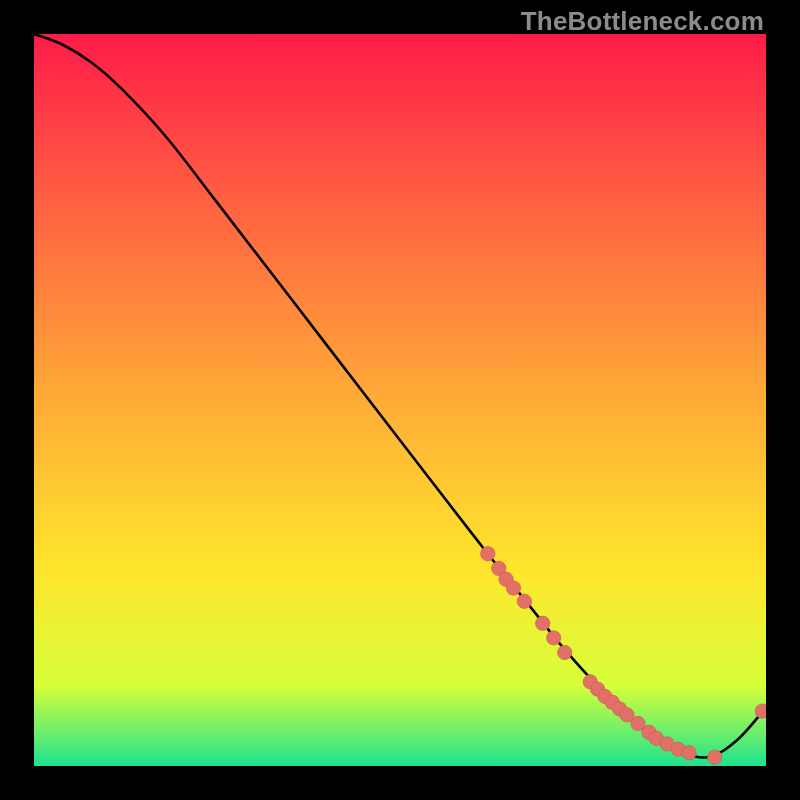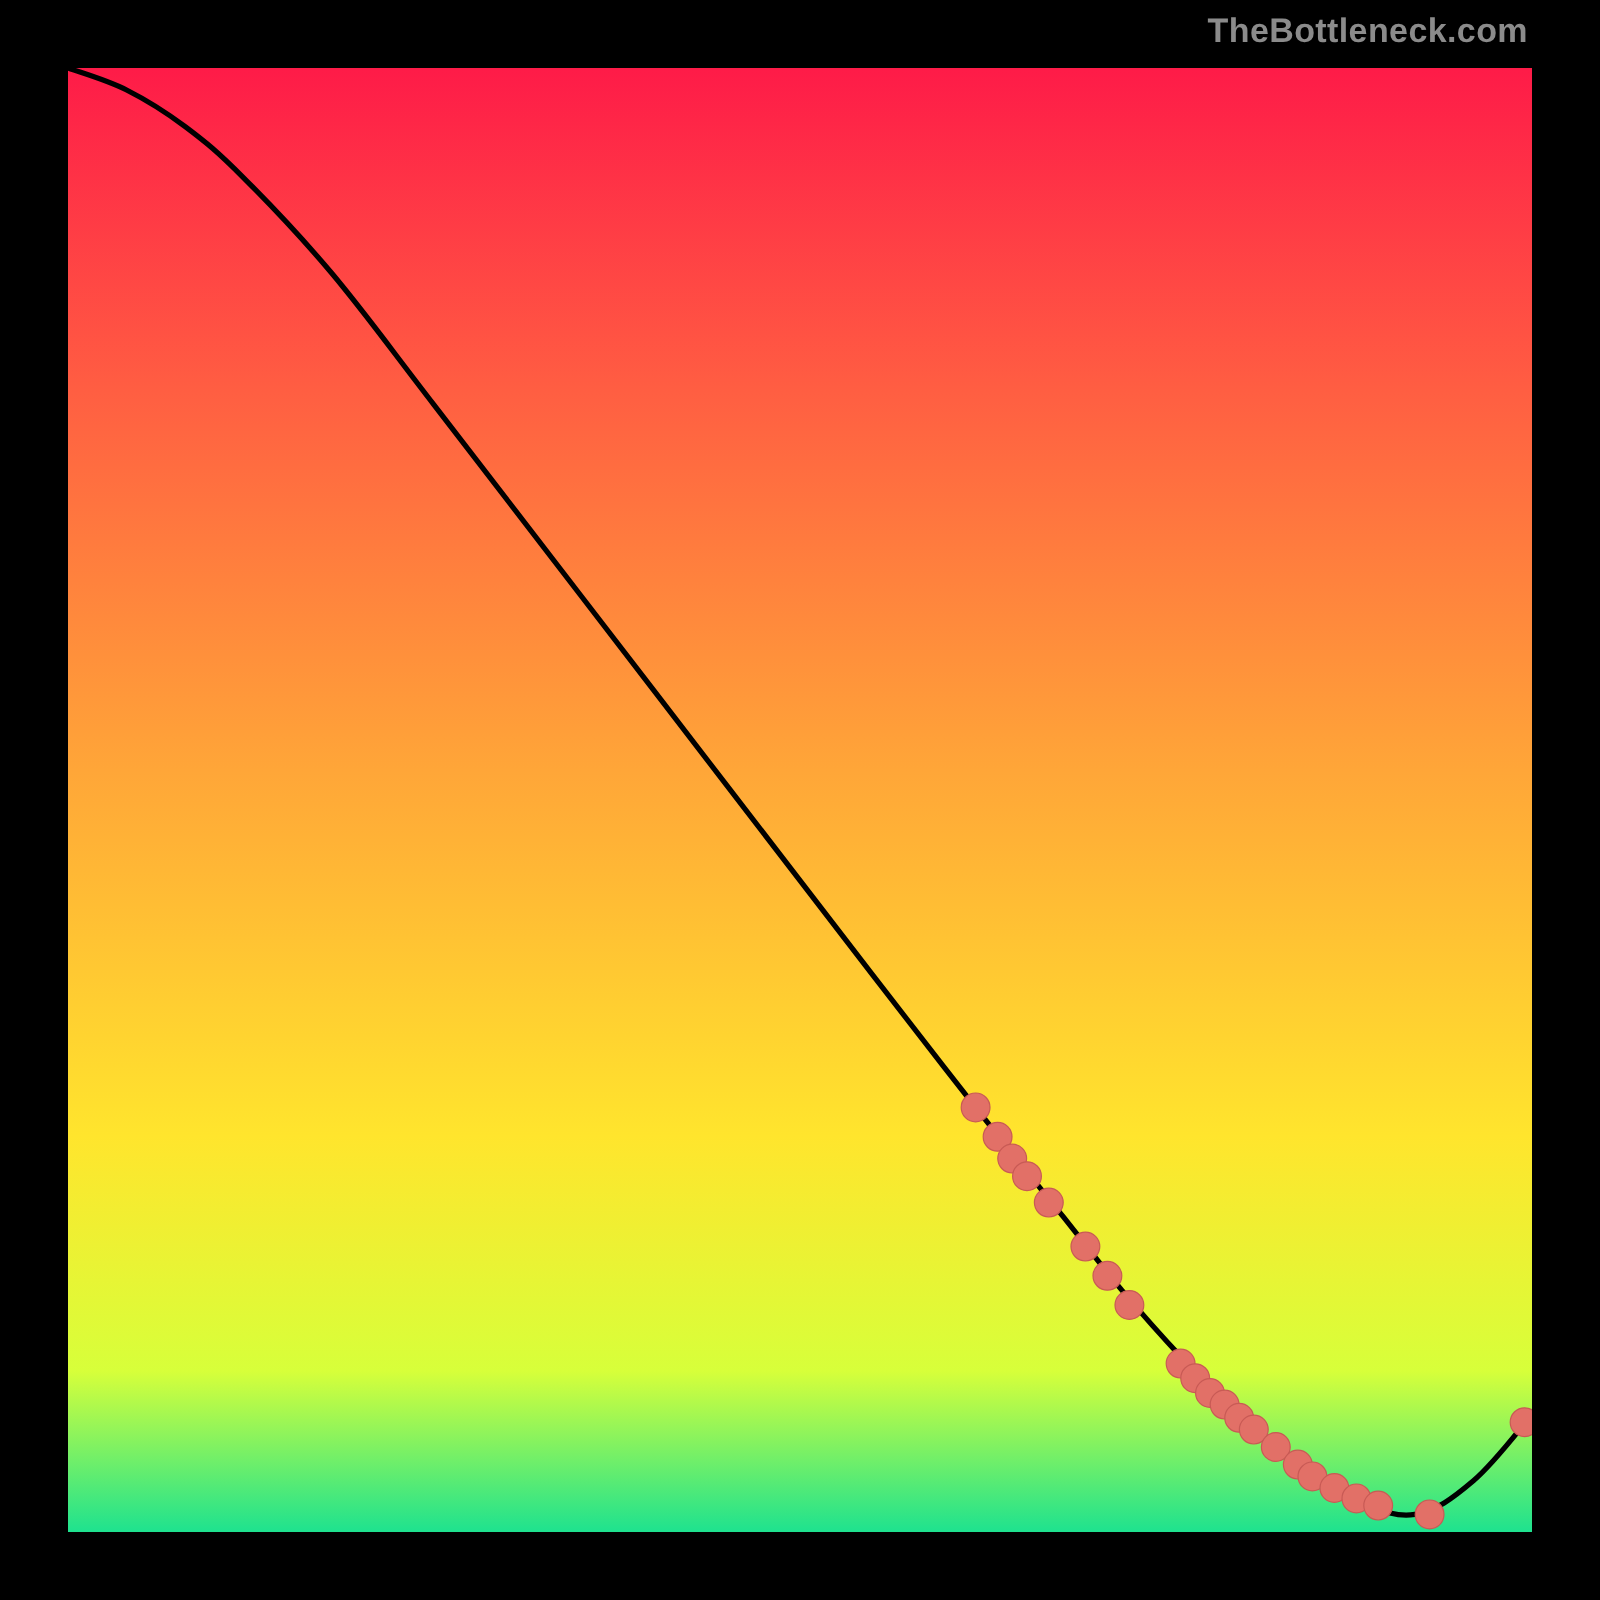--- a/index.html
+++ b/index.html
@@ -22,21 +22,21 @@
     top: 34px;
     width: 732px;
     height: 732px;
     overflow: hidden;
   }
   .watermark {
     position: absolute;
     top: 6px;
     right: 36px;
     font-family: Arial, Helvetica, sans-serif;
-    font-size: 17px;
+    font-size: 26px;
     font-weight: 600;
     color: #8b8b8b;
     letter-spacing: 0.2px;
   }
   svg { display: block; }
 </style>
 </head>
 <body>
 
 <div class="frame">

